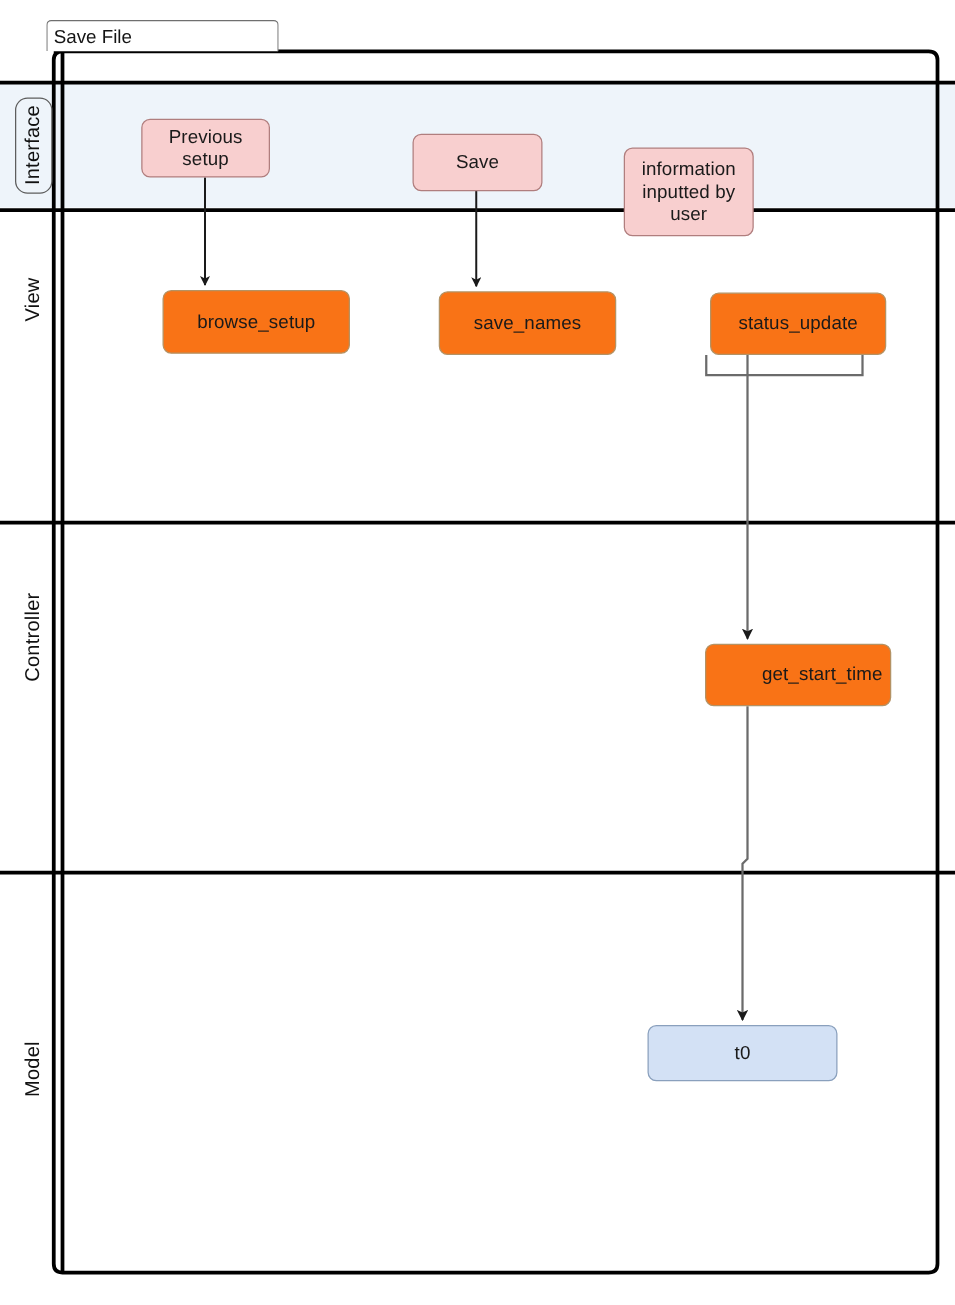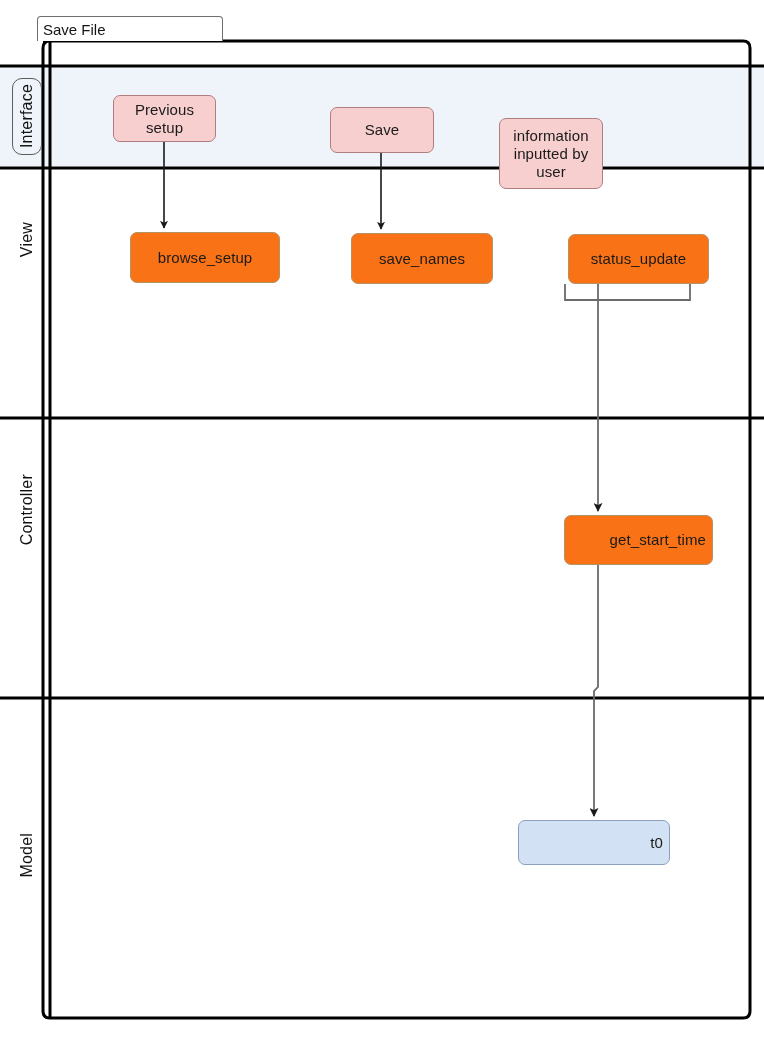--- a/index.html
+++ b/index.html
@@ -150,17 +150,17 @@
   </div>
 
   <div class="node orange" style="left:528px; top:234px; width:141px; height:50px;">
     <span class="lbl">status_update</span>
   </div>
 
   <div class="node orange" style="left:524px; top:515px; width:149px; height:50px;text-align:right;">
     <span class="lbl">get_start_time</span>
   </div>
 
-  <div class="node blue" style="left:518px; top:820px; width:152px; height:45px;text-align:right;">
+  <div class="node blue" style="left:518px; top:820px; width:152px; height:45px;">
     <span class="lbl">t0</span>
   </div>
 
 </div>
 
 </body></html>

